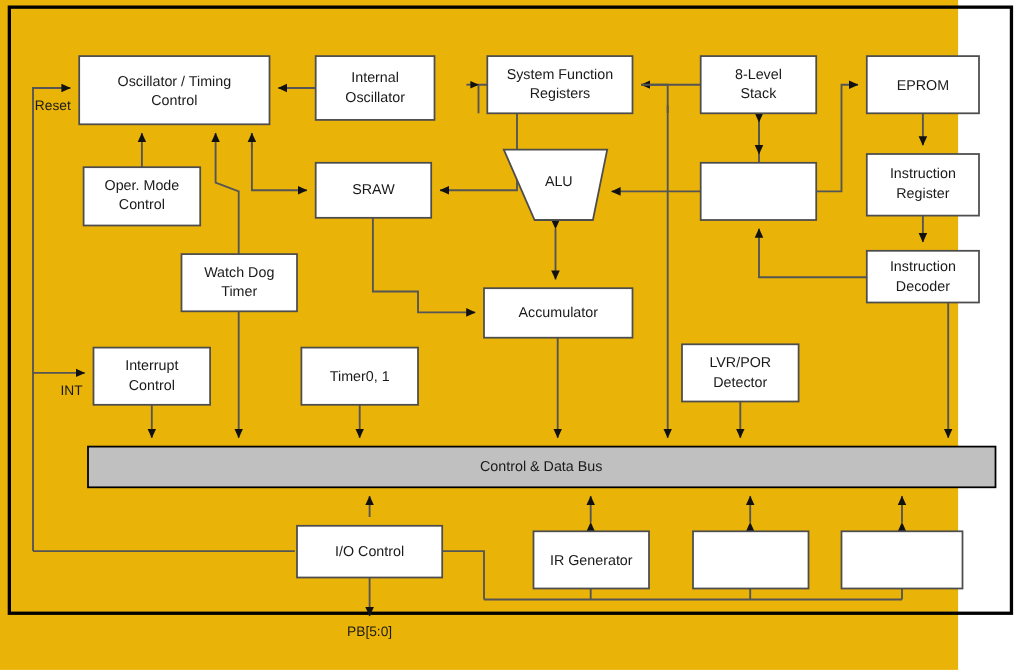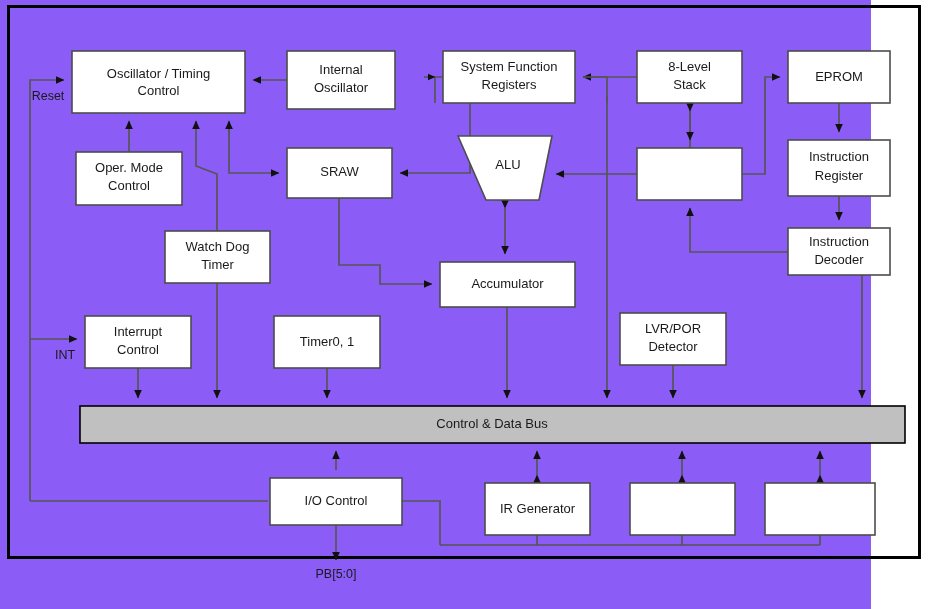--- a/index.html
+++ b/index.html
@@ -1,18 +1,18 @@
 <!DOCTYPE html>
 <html><head>
 <meta charset="utf-8">
 <style>
   html,body{margin:0;padding:0;background:#ffffff;}
   body{width:930px;height:609px;overflow:hidden;
        font-family:"Liberation Sans","DejaVu Sans",sans-serif;}
-  #stage{position:relative;width:871px;height:609px;background:#8b5cf6;}
+  #stage{position:relative;width:871px;height:609px;background:#eab308;}
   svg{display:block;}
   .blk{fill:#ffffff;stroke:#4d4d4d;stroke-width:1.6;}
   .frame{fill:none;stroke:#000000;stroke-width:3;}
   .bus{fill:#c0c0c0;stroke:#000000;stroke-width:1.6;}
   .ln{stroke:#555555;stroke-width:1.7;fill:none;stroke-linecap:butt;}
   .lbl{font-family:"Liberation Sans","DejaVu Sans",sans-serif;
        font-size:13px;fill:#1a1a1a;text-anchor:middle;dominant-baseline:middle;}
   .io{font-size:12.5px;fill:#1a1a1a;text-anchor:middle;dominant-baseline:middle;}
 </style>
 </head>

